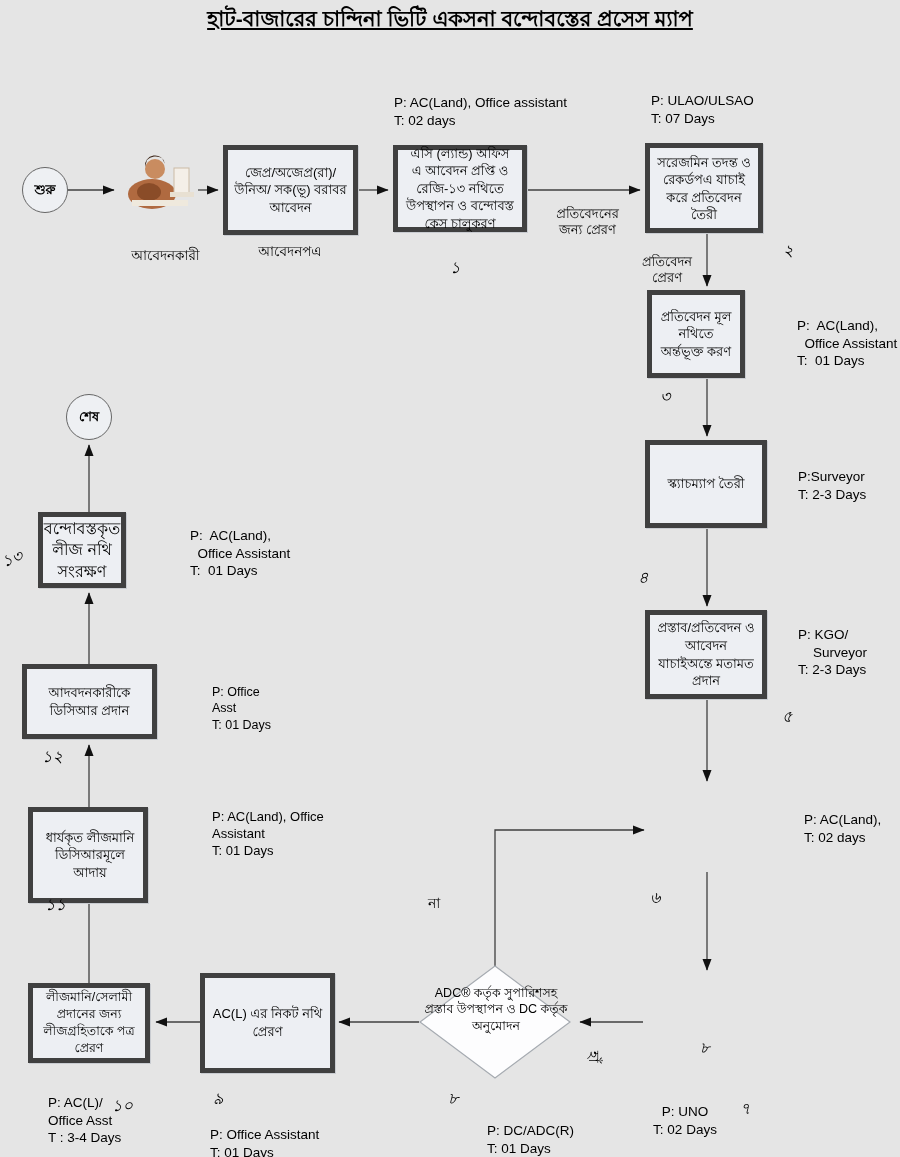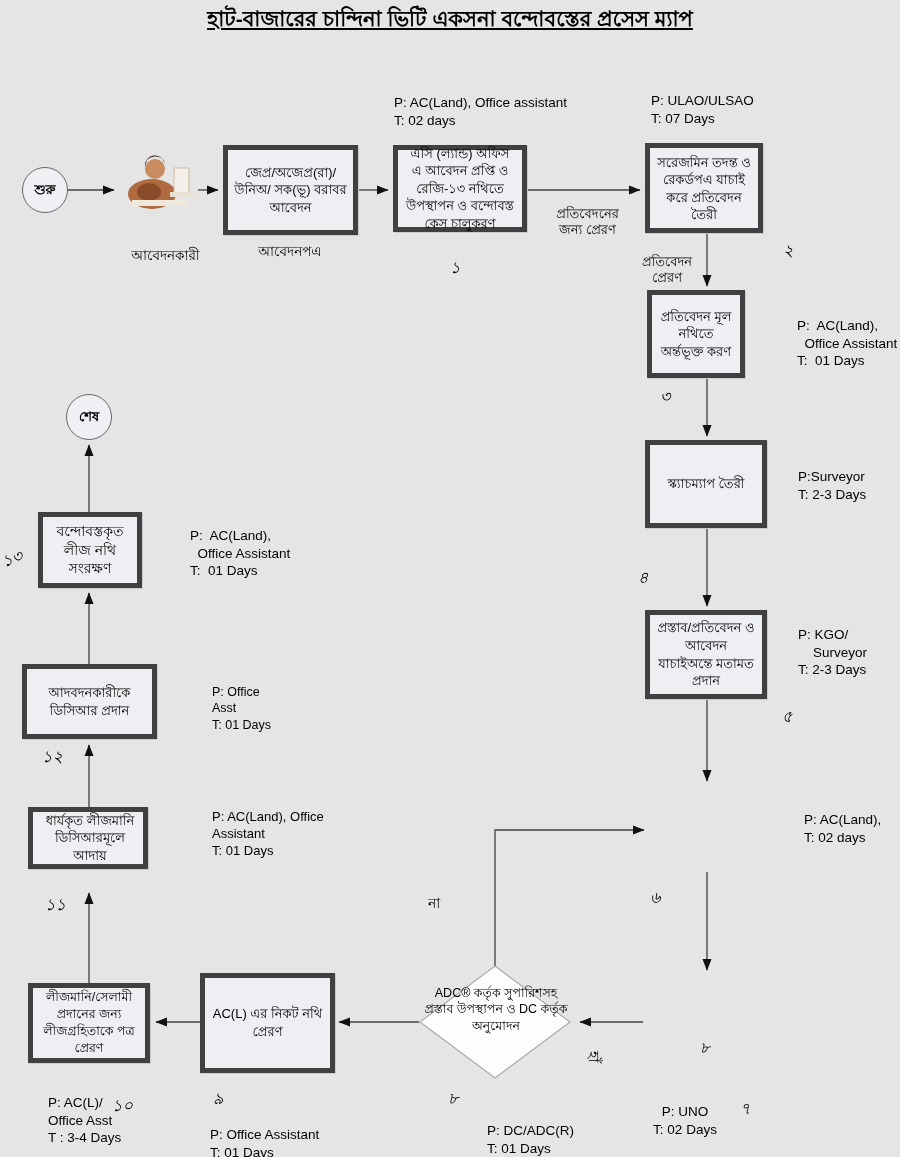--- a/index.html
+++ b/index.html
@@ -149,37 +149,37 @@
 T: 01 Days</div>
 
   <div class="box" style="left:28px;top:983px;width:122px;height:80px;font-size:12.5px;">
     <span>লীজমানি/সেলামী প্রদানের জন্য লীজগ্রহিতাকে পত্র প্রেরণ</span>
   </div>
   <div class="ann" style="left:48px;top:1094px;">P: AC(L)/
 Office Asst
 T : 3-4 Days</div>
   <div class="num" style="left:112px;top:1093px;">১০</div>
 
-  <div class="box" style="left:28px;top:807px;width:120px;height:62px;padding-left:10px;">
+  <div class="box" style="left:28px;top:807px;width:120px;height:96px;padding-left:10px;">
     <span>ধার্যকৃত লীজমানি ডিসিআরমূলে আদায়</span>
   </div>
   <div class="ann" style="left:212px;top:809px;font-size:13px;">P: AC(Land), Office
 Assistant
 T: 01 Days</div>
   <div class="num" style="left:45px;top:892px;">১১</div>
 
   <div class="box" style="left:22px;top:664px;width:135px;height:75px;">
     <span>আদবদনকারীকে ডিসিআর প্রদান</span>
   </div>
   <div class="ann" style="left:212px;top:684px;font-size:12.5px;">P: Office
 Asst
 T: 01 Days</div>
   <div class="num" style="left:42px;top:744px;">১২</div>
 
-  <div class="box" style="left:38px;top:512px;width:104px;height:76px;font-size:14px;">
+  <div class="box" style="left:38px;top:512px;width:88px;height:76px;font-size:16px;">
     <span>বন্দোবস্তকৃত লীজ নথি সংরক্ষণ</span>
   </div>
   <div class="ann" style="left:190px;top:527px;">P:  AC(Land),
   Office Assistant
 T:  01 Days</div>
   <div class="num" id="num-13" style="left:2px;top:546px;">১৩</div>
 
 </div>
 
 </body></html>

